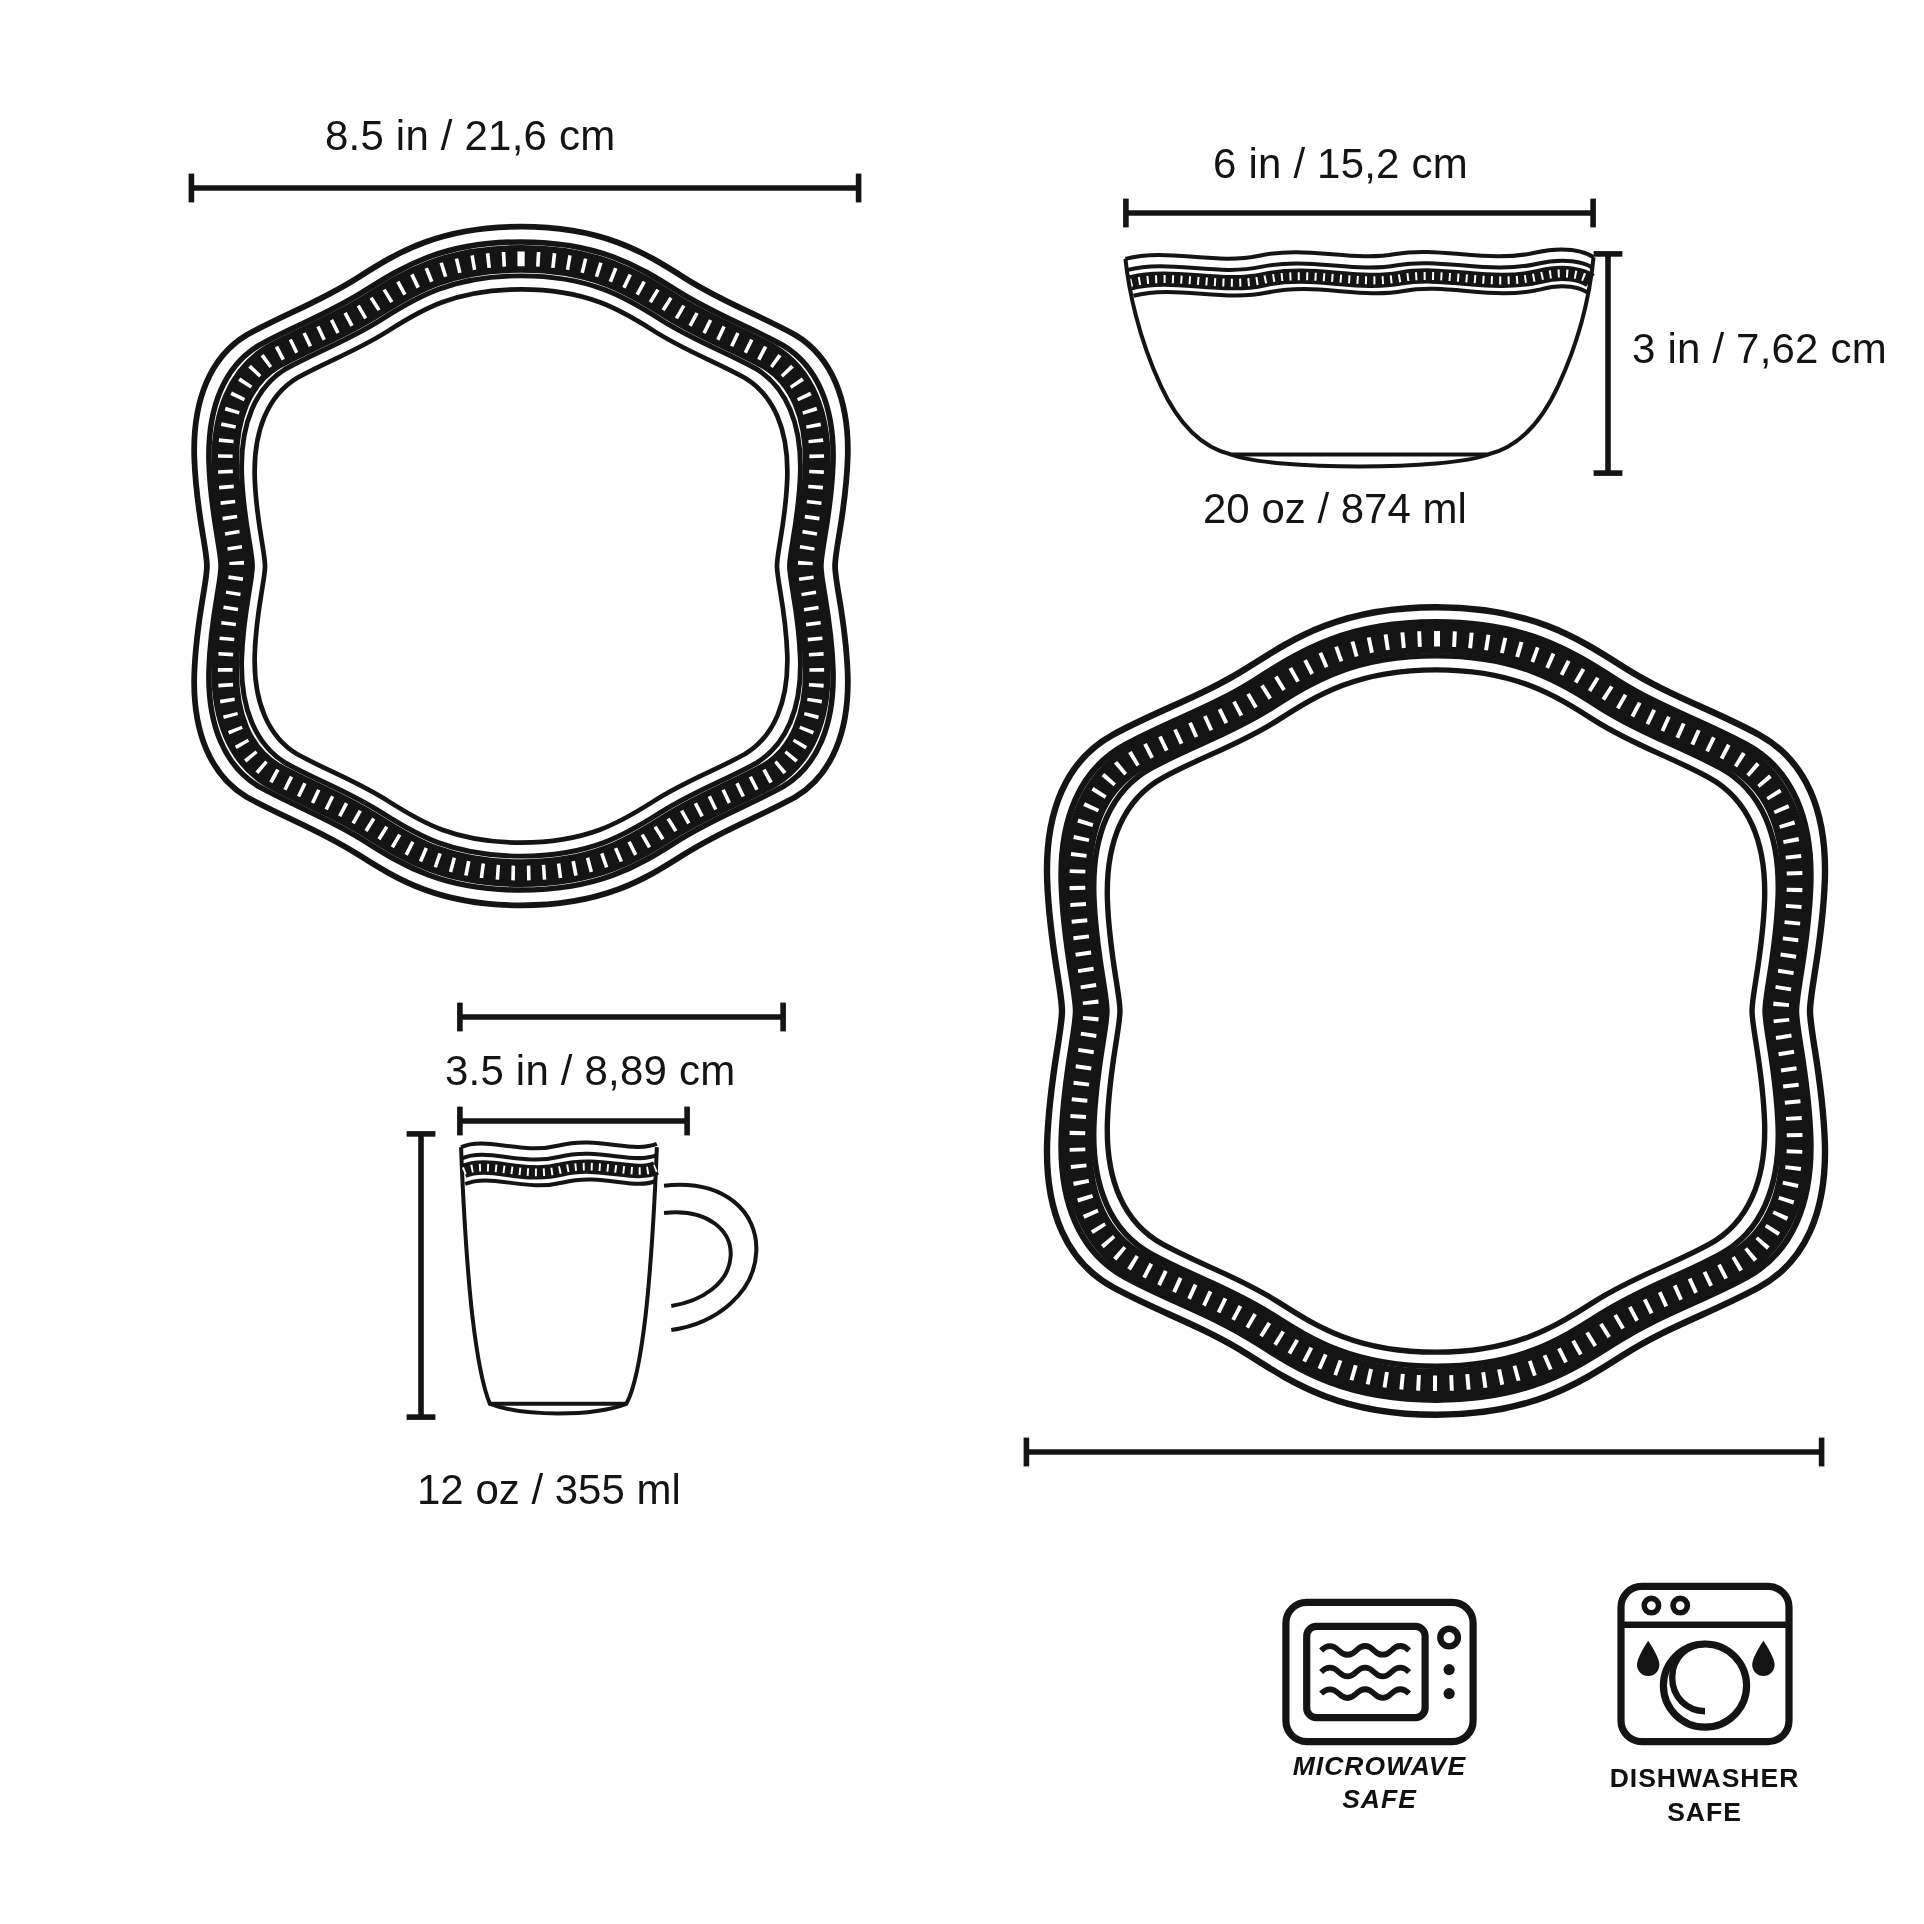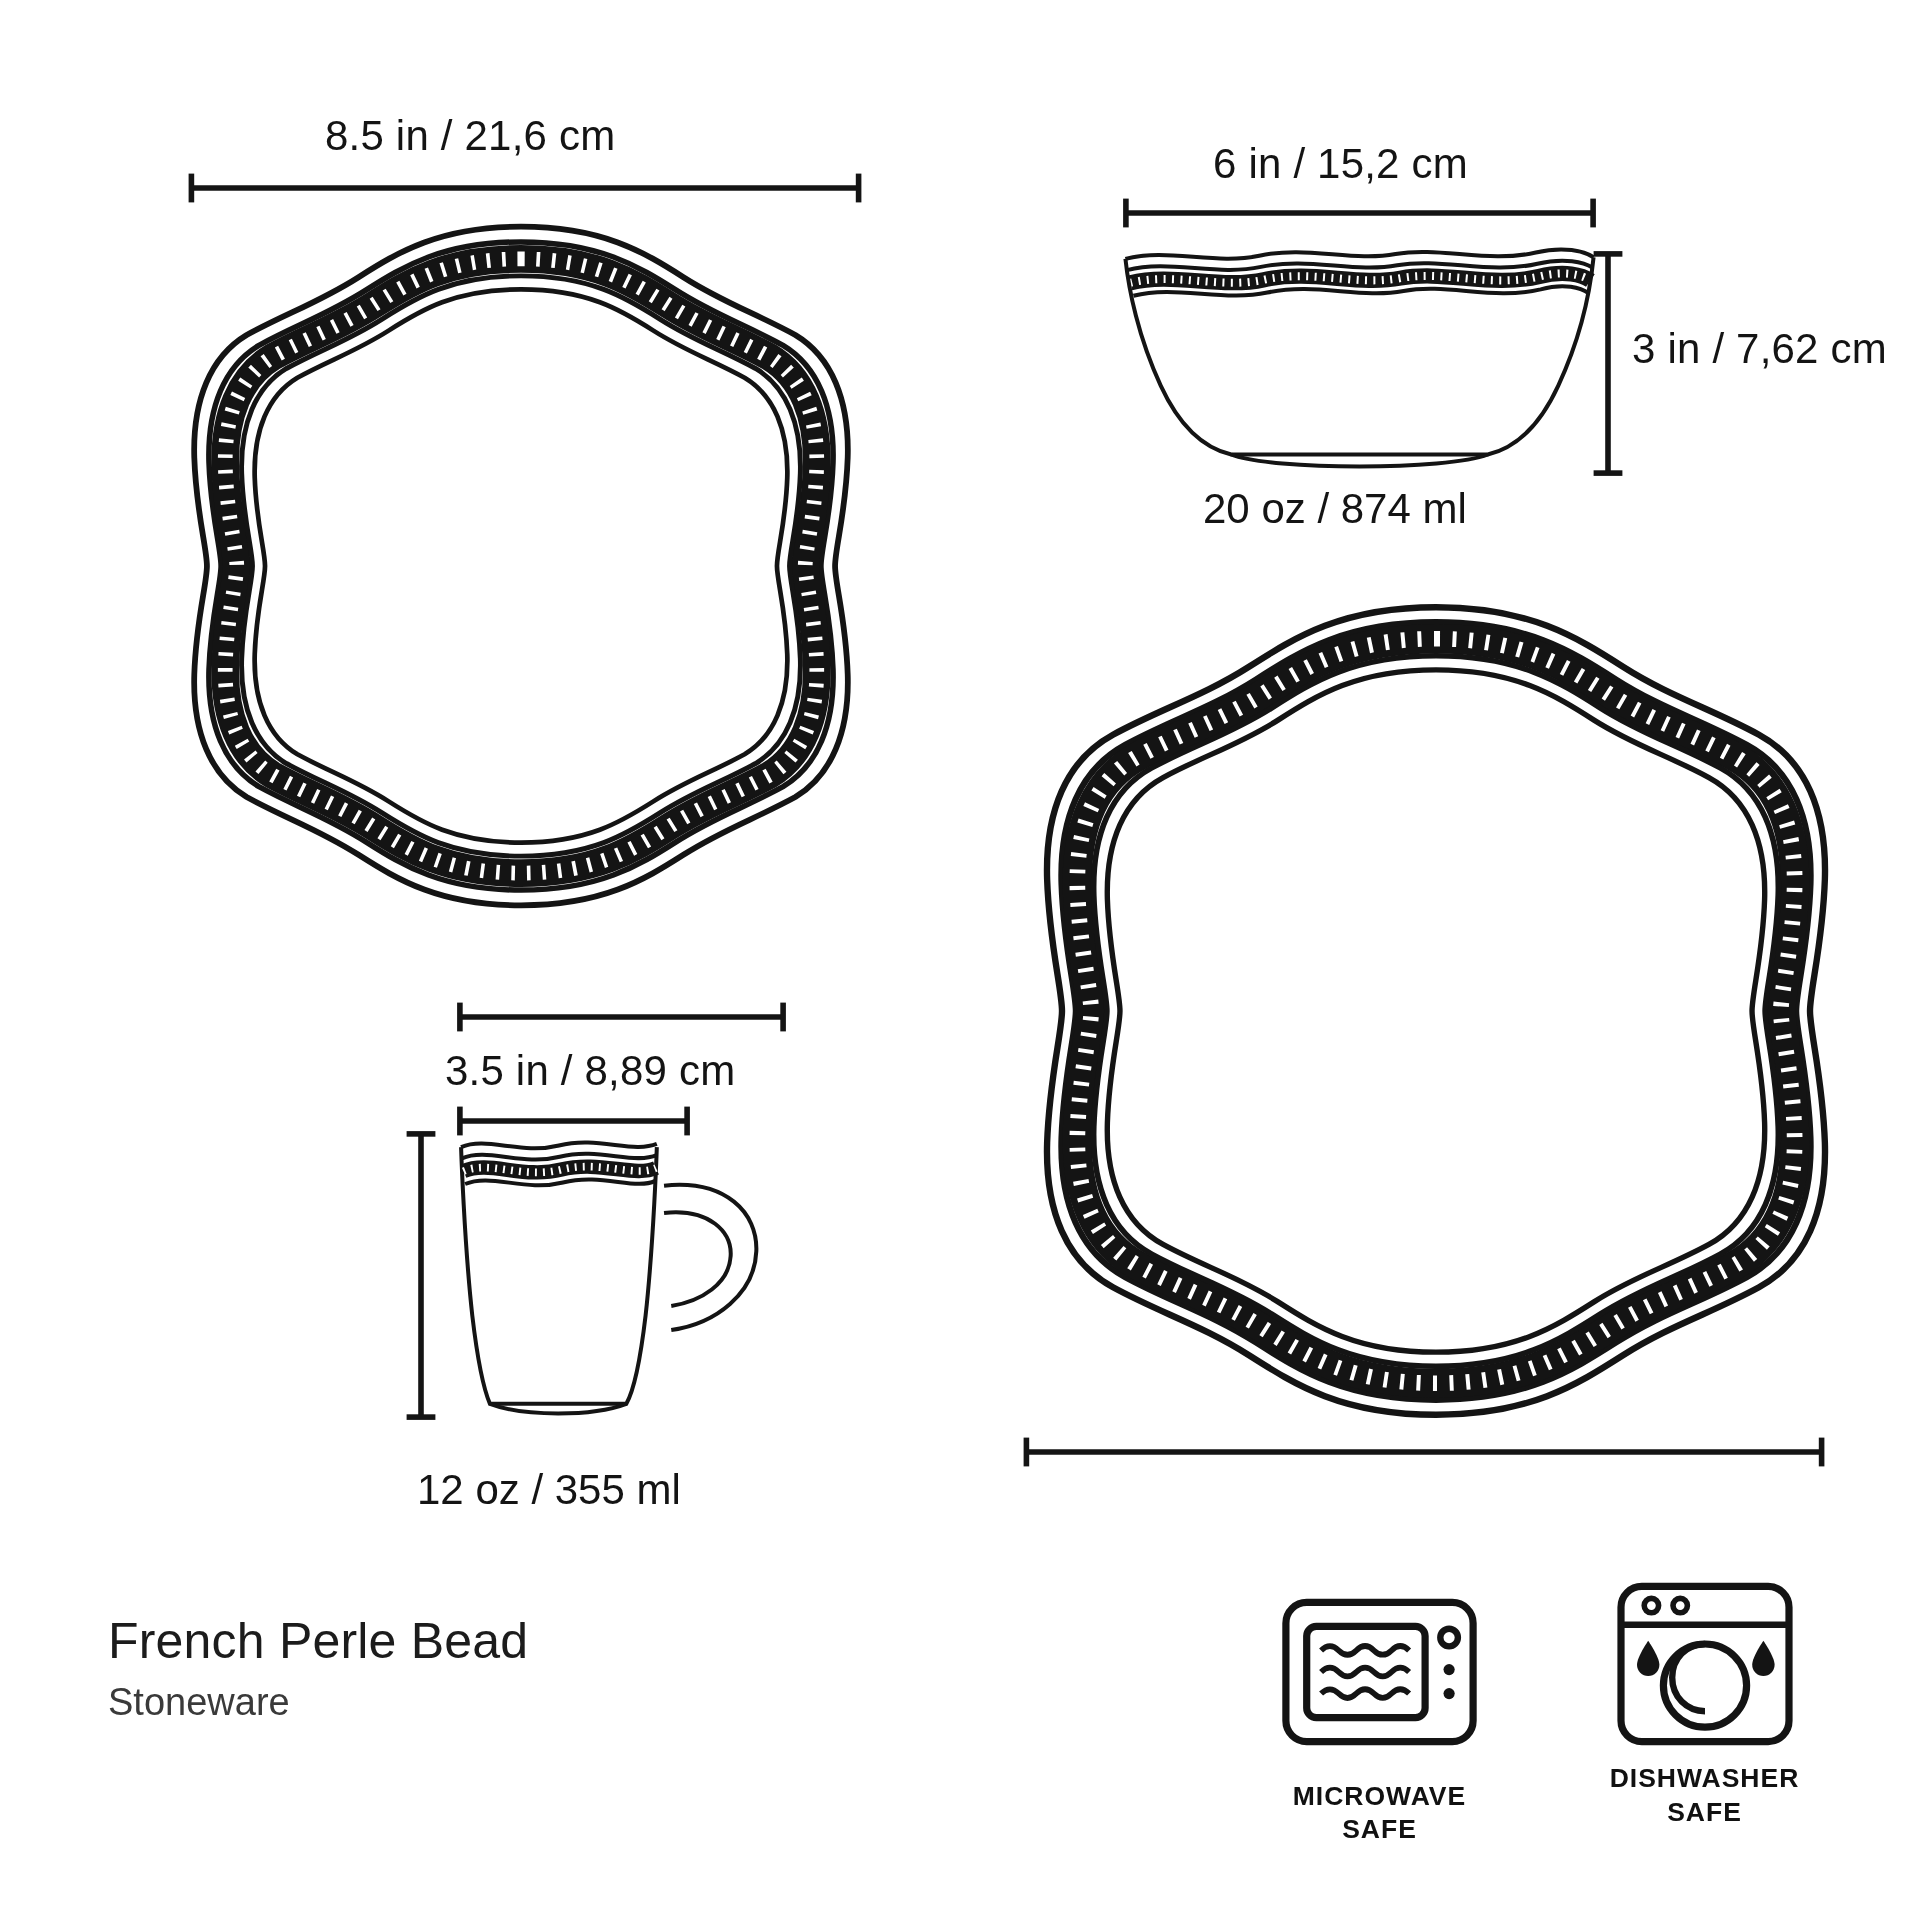--- a/index.html
+++ b/index.html
@@ -207,37 +207,33 @@
     <use href="#scallopOuter2" fill="none" stroke="#141414" stroke-width="3" transform="translate(200,200) scale(0.845) translate(-200,-200)"></use>
   </svg>
 
 
   <svg class="abs" style="left:1019px; top:1436px;" width="810" height="32" viewBox="0 0 1010 40">
     <line x1="8" y1="20" x2="1002" y2="20" stroke="#141414" stroke-width="7"></line>
     <line x1="8" y1="2" x2="8" y2="38" stroke="#141414" stroke-width="7"></line>
     <line x1="1002" y1="2" x2="1002" y2="38" stroke="#141414" stroke-width="7"></line>
   </svg>
 
-  <div class="abs" style="left:108px; top:1612px;">
-    <div class="title">French Perle Bead</div>
-    <div class="subtitle">Stoneware</div>
-  </div>
 
   <div class="abs badge" style="left:1275px; top:1596px; width:209px;">
     <svg width="201" height="152" viewBox="0 0 250 190">
       <rect x="8" y="8" width="234" height="174" rx="26" ry="26" fill="none" stroke="#141414" stroke-width="9"></rect>
       <rect x="34" y="38" width="148" height="114" rx="12" ry="12" fill="none" stroke="#141414" stroke-width="9"></rect>
       <path d="M52,68 q11,-11 22,0 t22,0 t22,0 t22,0 t22,0" fill="none" stroke="#141414" stroke-width="7"></path>
       <path d="M52,95 q11,-11 22,0 t22,0 t22,0 t22,0 t22,0" fill="none" stroke="#141414" stroke-width="7"></path>
       <path d="M52,122 q11,-11 22,0 t22,0 t22,0 t22,0 t22,0" fill="none" stroke="#141414" stroke-width="7"></path>
       <circle cx="212" cy="52" r="11" fill="none" stroke="#141414" stroke-width="8"></circle>
       <circle cx="212" cy="92" r="7" fill="#141414"></circle>
       <circle cx="212" cy="122" r="7" fill="#141414"></circle>
     </svg>
-    <div class="badge-text" style="margin-top:32px;">
+    <div class="badge-text" style="margin-top:2px;font-style:italic;">
       <div>MICROWAVE</div>
       <div>SAFE</div>
     </div>
   </div>
 
   <div class="abs badge" style="left:1600px; top:1580px; width:209px;">
     <svg width="184" height="168" viewBox="0 0 230 210">
       <rect x="10" y="8" width="210" height="194" rx="26" ry="26" fill="none" stroke="#141414" stroke-width="9"></rect>
       <line x1="10" y1="56" x2="220" y2="56" stroke="#141414" stroke-width="8"></line>
       <circle cx="48" cy="32" r="9" fill="none" stroke="#141414" stroke-width="7"></circle>

